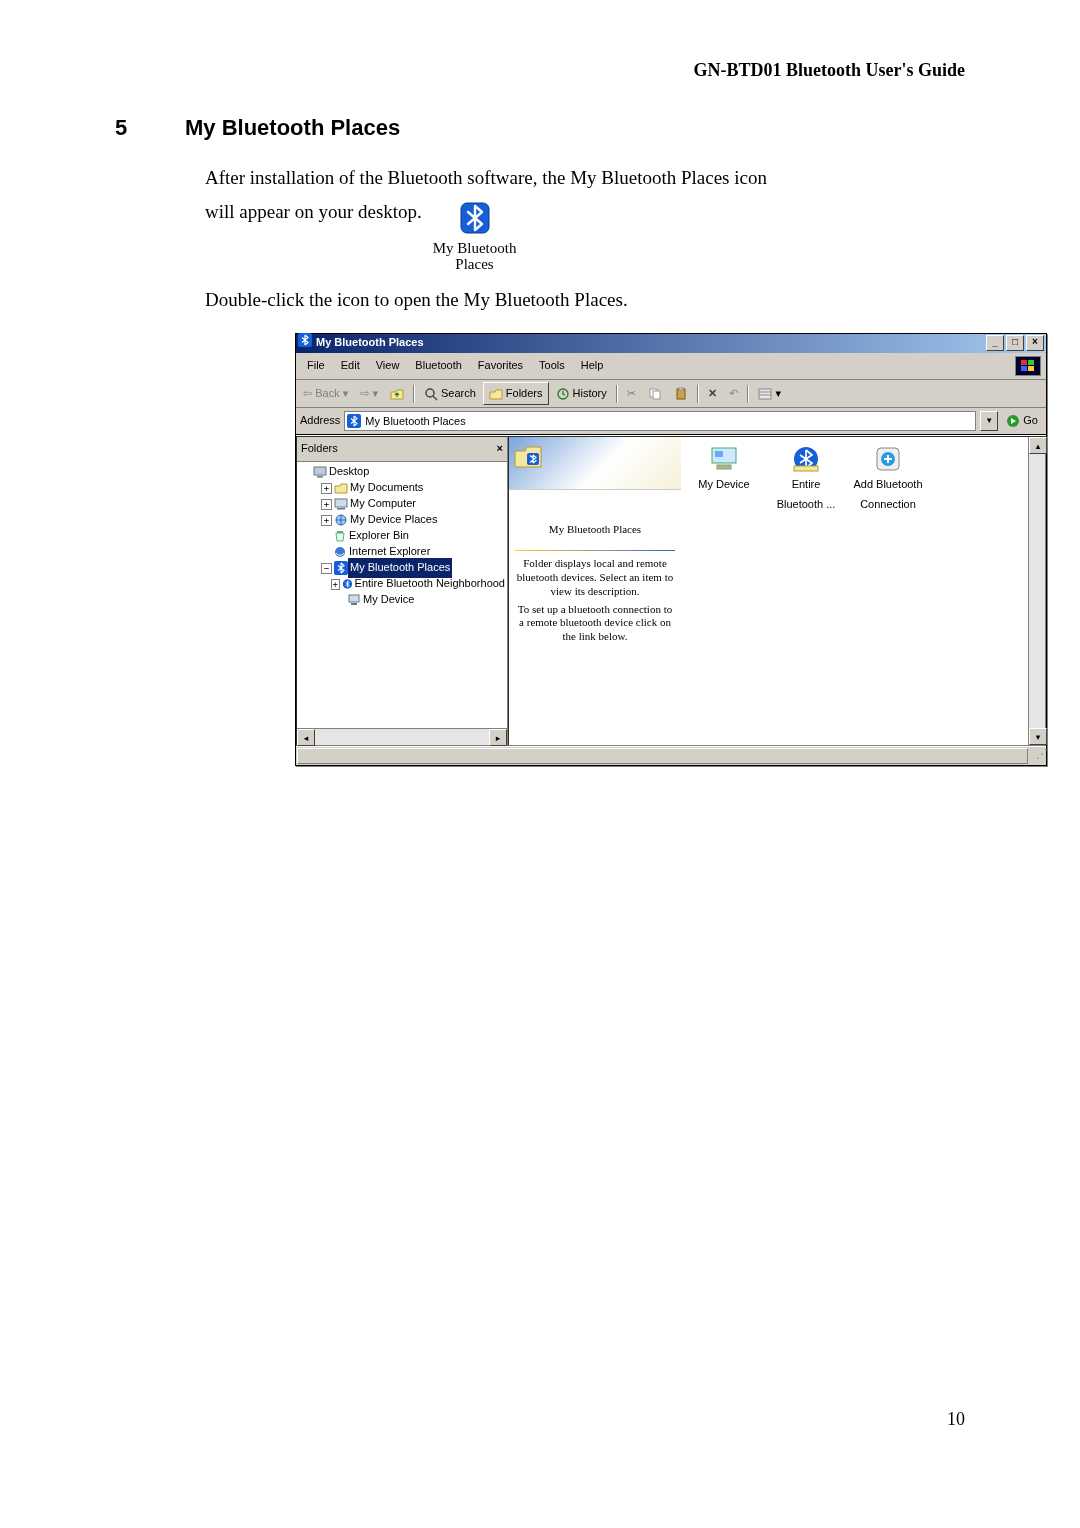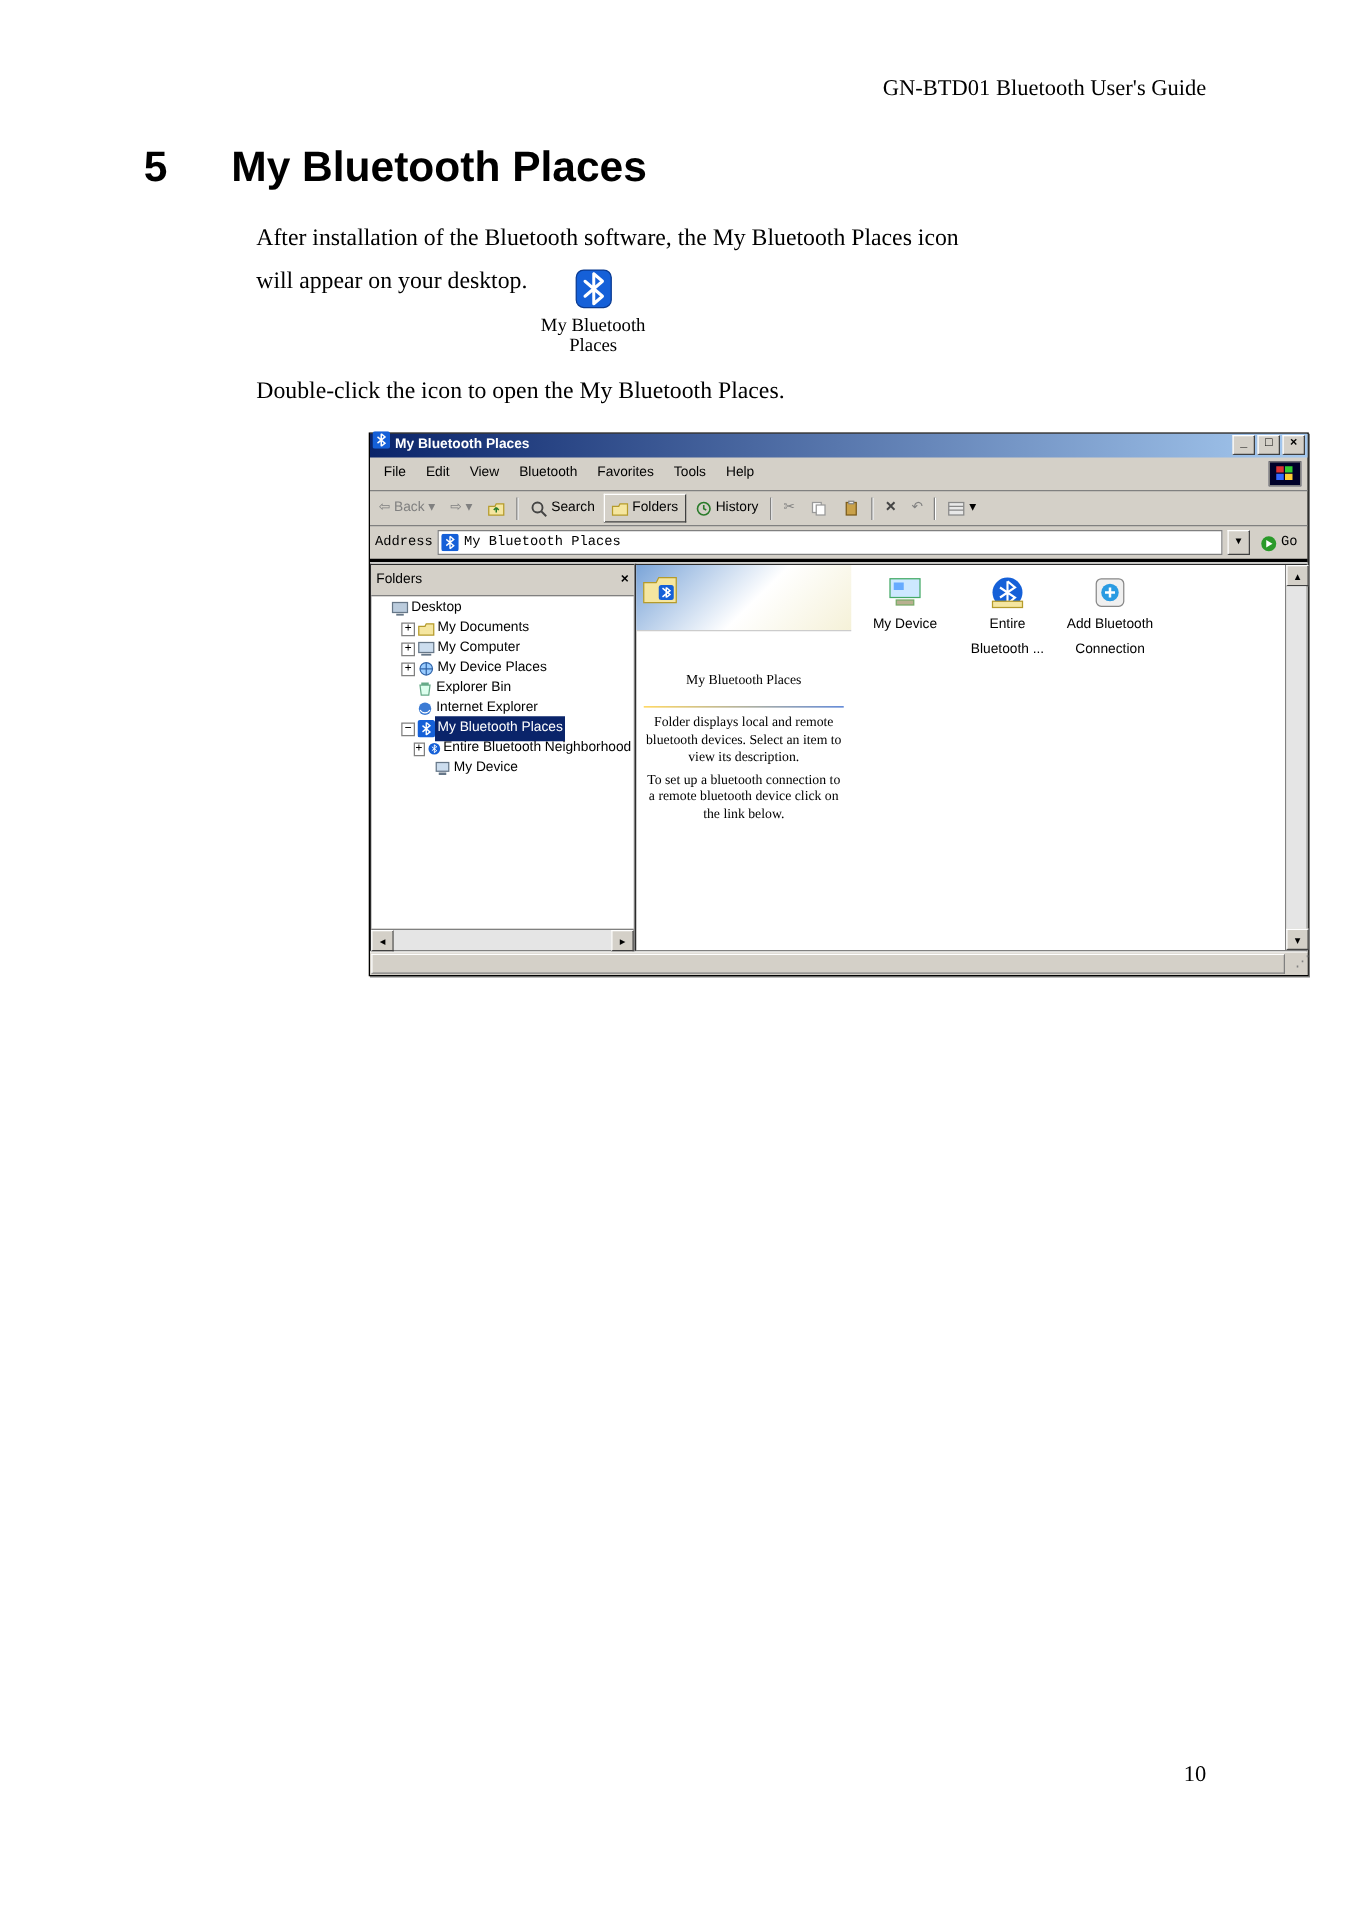--- a/index.html
+++ b/index.html
@@ -11,24 +11,25 @@
     height: 1528px;
     position: relative;
   }
   .page {
     padding: 60px 115px 40px 115px;
   }
   .running-header {
     text-align: right;
     font-size: 18px;
     margin-bottom: 34px;
+    font-weight: bold;
   }
   .chapter-title {
     font-family: Arial, Helvetica, sans-serif;
-    font-size: 34px;
+    font-size: 22px;
     font-weight: bold;
     margin: 0 0 20px 0;
   }
   .chapter-title .num { display: inline-block; width: 70px; }
   .body-text {
     font-size: 19px;
     line-height: 1.8;
     text-align: justify;
     margin-left: 90px;
   }
@@ -101,25 +102,24 @@
     gap: 2px;
   }
   .tb-btn {
     display: flex; align-items: center; gap: 3px;
     padding: 2px 5px;
   }
   .tb-btn.disabled { color: #808080; }
   .tb-sep { width: 1px; height: 18px; background: #808080; margin: 0 2px; border-right:1px solid #fff; }
   .tb-folders { background: #d4d0c8; border: 1px solid #fff; border-right-color:#404040; border-bottom-color:#404040; padding:1px 5px; }
   .addr-bar {
-    display: flex; align-items: flex-end;
-    border-bottom: 3px solid #000000;
+    display: flex; align-items: flex-start;
+    border-bottom: 1px solid #000000;
     padding: 3px 4px;
     gap: 4px;
-    font-family: Liberation Mono, monospace;
   }
   .addr-label {}
   .addr-field {
     flex: 1; background: #fff;
     border: 1px solid #808080;
     display: flex; align-items: center;
     height: 18px; padding: 0 2px;
     gap: 4px;
   }
   .addr-dd {

